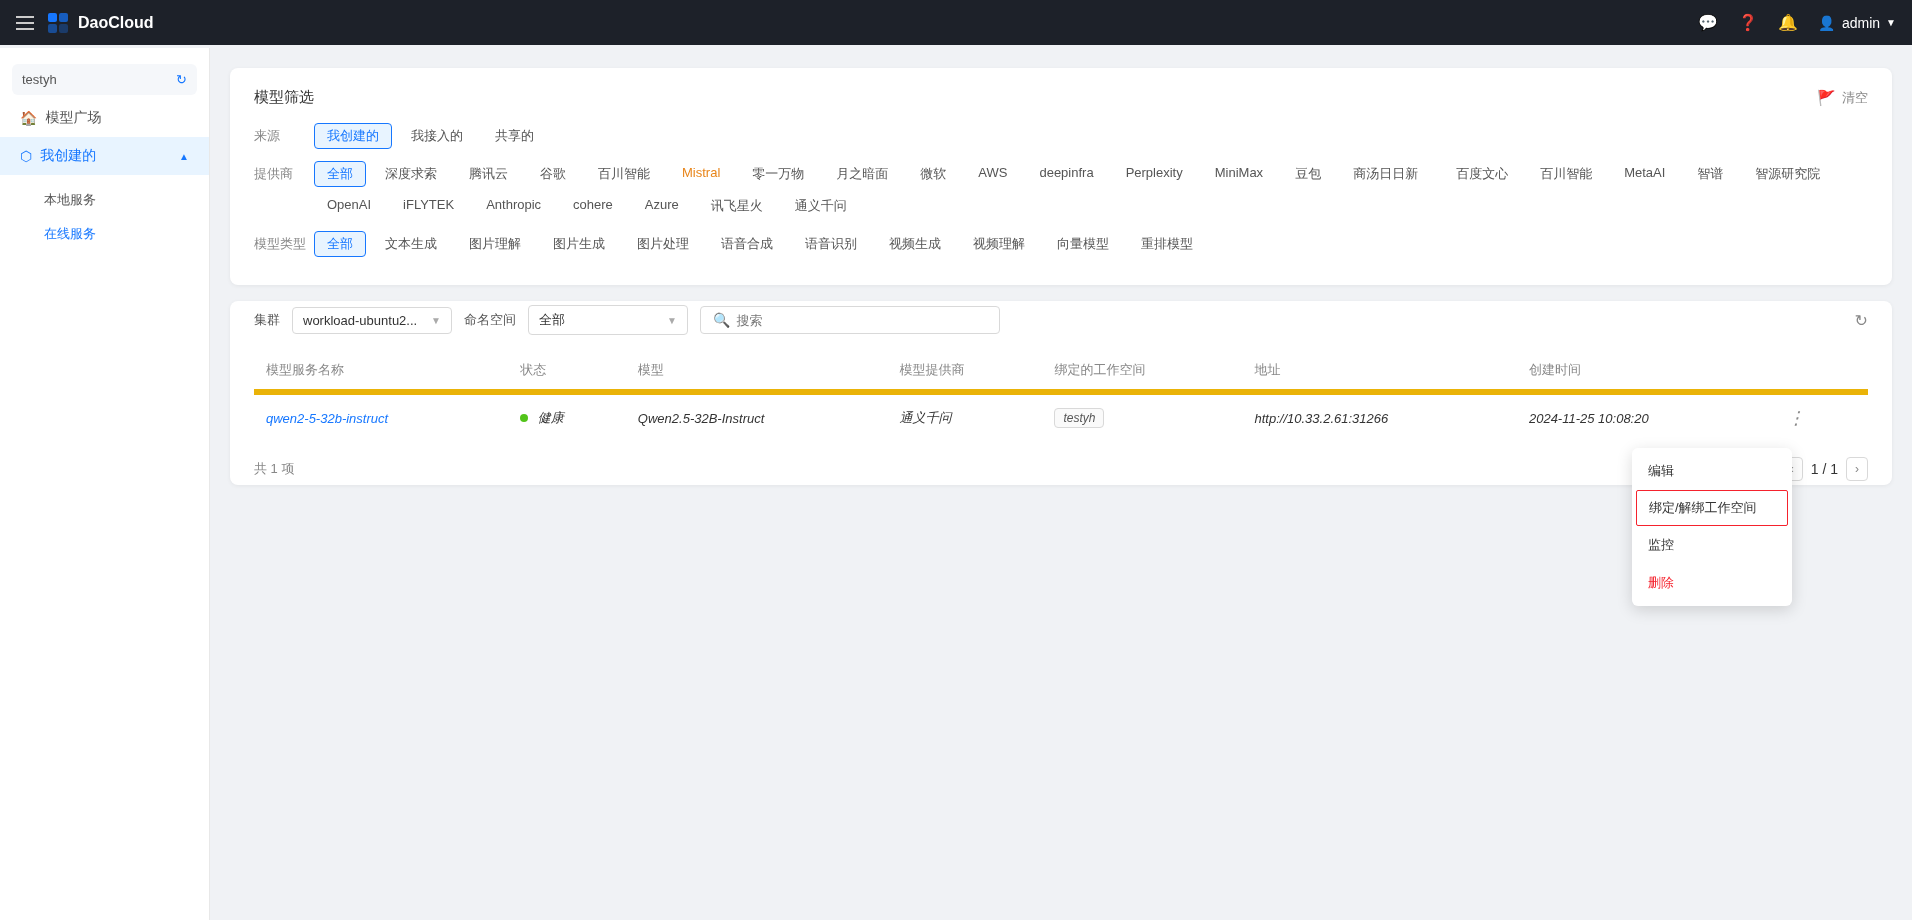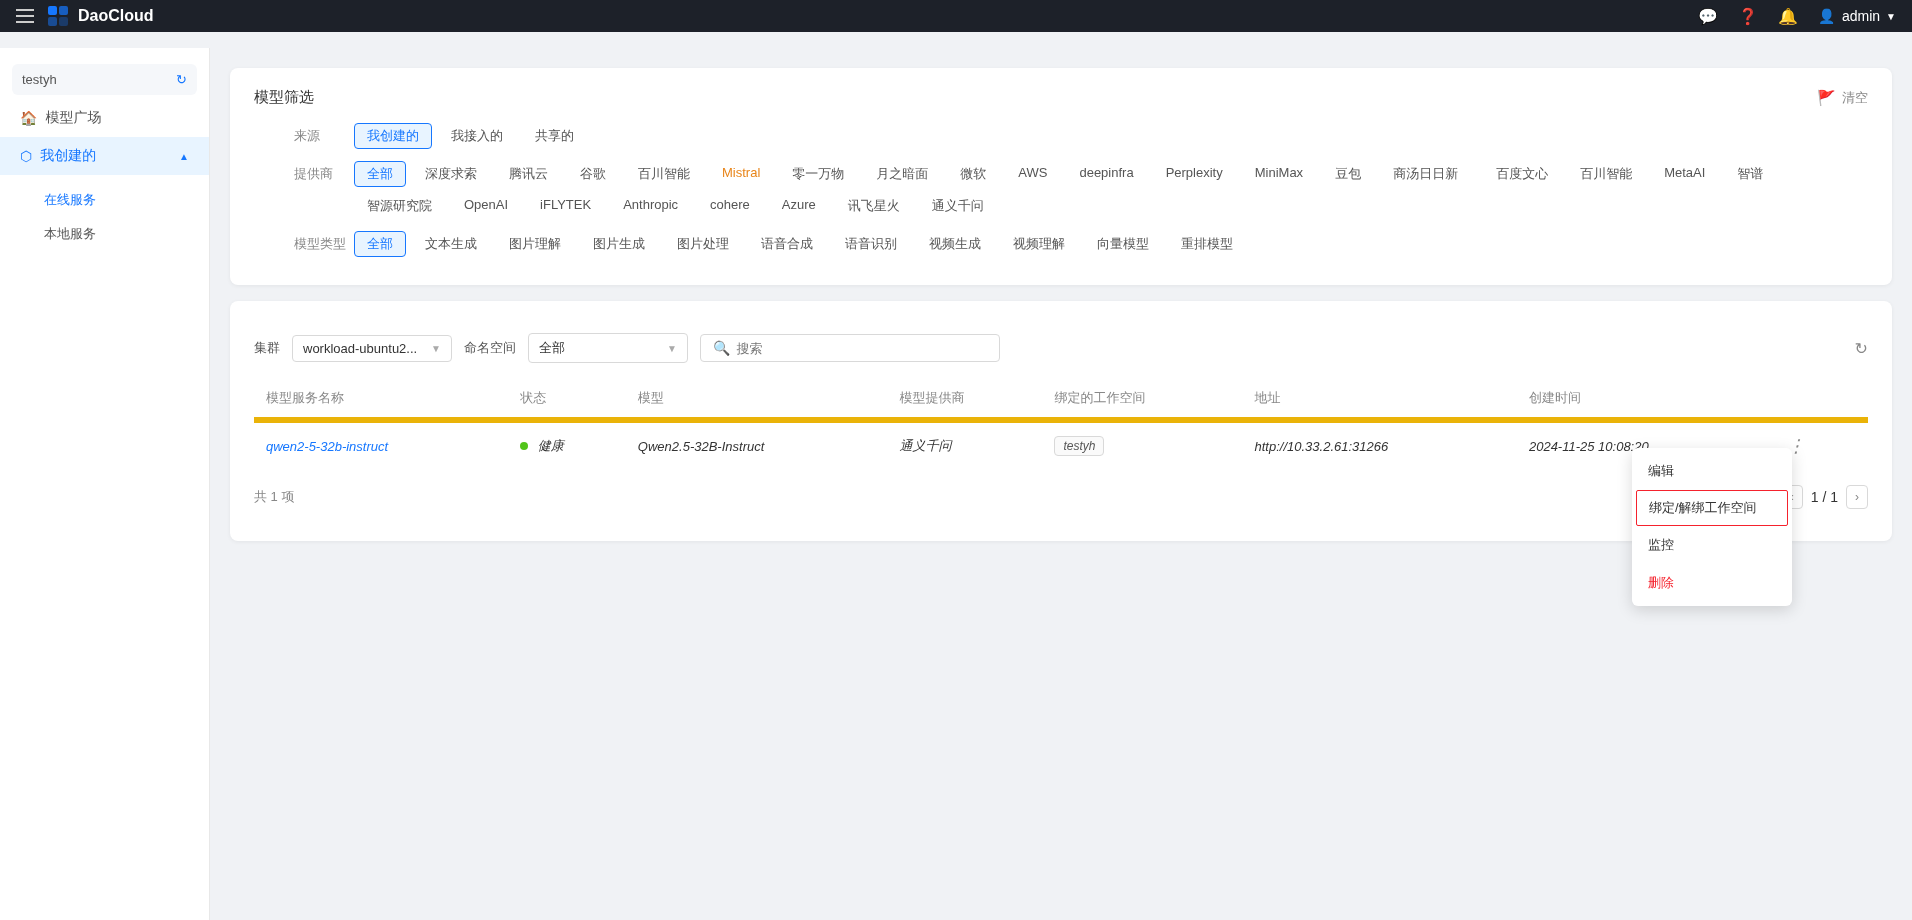--- a/index.html
+++ b/index.html
@@ -1,21 +1,21 @@
 <!DOCTYPE html>
 <html><head>
   <meta charset="utf-8">
   <style>
     * { box-sizing: border-box; margin: 0; padding: 0; }
     body { font-family: -apple-system, BlinkMacSystemFont, 'PingFang SC', 'Microsoft YaHei', sans-serif; font-size: 14px; background: #f0f2f5; color: #333; }
 
     
     .topnav {
       display: flex; align-items: center; justify-content: space-between;
-      background: #1d2129; height: 32px; padding: 0 16px; color: #fff;
+      background: #1d2129; height: 45px; padding: 0 16px; color: #fff;
       position: fixed; top: 0; left: 0; right: 0; z-index: 100;
     }
     .topnav-left { display: flex; align-items: center; gap: 12px; }
     .topnav-logo { display: flex; align-items: center; gap: 8px; font-size: 16px; font-weight: 600; color: #fff; }
     .topnav-right { display: flex; align-items: center; gap: 20px; }
     .topnav-icon { color: #ccc; font-size: 16px; cursor: pointer; }
     .topnav-user { display: flex; align-items: center; gap: 6px; color: #fff; cursor: pointer; }
 
     
     .layout { display: flex; margin-top: 48px; height: calc(100vh - 48px); }
@@ -49,33 +49,33 @@
     
     .main { flex: 1; overflow-y: auto; padding: 20px; }
 
     
     .filter-card {
       background: #fff; border-radius: 8px; padding: 20px 24px 16px;
       margin-bottom: 16px; box-shadow: 0 1px 4px rgba(0,0,0,0.06);
     }
     .filter-header { display: flex; align-items: center; gap: 6px; margin-bottom: 16px; font-size: 15px; font-weight: 400; color: #333; }
     .filter-clear { color: #888; font-size: 13px; cursor: pointer; display: flex; align-items: center; gap: 4px; }
-    .filter-row { display: flex; align-items: flex-start; margin-bottom: 12px; margin-left: 40px; }
+    .filter-row { display: flex; align-items: flex-start; margin-bottom: 12px; }
     .filter-label { width: 60px; color: #888; font-size: 13px; padding-top: 4px; flex-shrink: 0; }
     .filter-tags { display: flex; flex-wrap: wrap; gap: 6px; flex: 1; }
     .tag {
       padding: 3px 12px; border-radius: 4px; font-size: 13px; cursor: pointer;
       border: 1px solid transparent; color: #555;
     }
     .tag.active { background: #e8f4ff; color: #1677ff; border-color: #1677ff; }
     .tag.mistral { color: #e8851a; }
 
     
     .table-card {
-      background: #fff; border-radius: 8px; padding: 32px 24px;
+      background: #fff; border-radius: 8px; padding: 4px 24px;
       box-shadow: 0 1px 4px rgba(0,0,0,0.06);
     }
     .table-toolbar { display: flex; align-items: center; gap: 12px; margin-bottom: 16px; }
     .toolbar-label { color: #555; font-size: 13px; }
     .toolbar-select {
       display: flex; align-items: center; gap: 4px;
       border: 1px solid #d9d9d9; border-radius: 4px; padding: 5px 10px;
       font-size: 13px; color: #333; cursor: pointer; background: #fff; min-width: 160px;
     }
     .toolbar-select .chevron { color: #aaa; font-size: 10px; margin-left: auto; }
@@ -174,25 +174,25 @@
 
     <div class="sidebar-item active expandable">
       <span style="display:flex;align-items:center;gap:8px;">
         <span>⬡</span>
         <span>我创建的</span>
       </span>
       <span style="font-size:10px;">▲</span>
     </div>
 
     <div class="sidebar-sub">
+      <div class="sidebar-sub-item">
+        <span>本地服务</span>
+      </div>
       <div class="sidebar-sub-item active">
         <span>在线服务</span>
-      </div>
-      <div class="sidebar-sub-item">
-        <span>本地服务</span>
       </div>
     </div>
   </aside>
 
   <main class="main">
 
     <div class="filter-card">
       <div class="filter-header">
         <span>模型筛选</span>
         <span style="flex:1;"></span>

